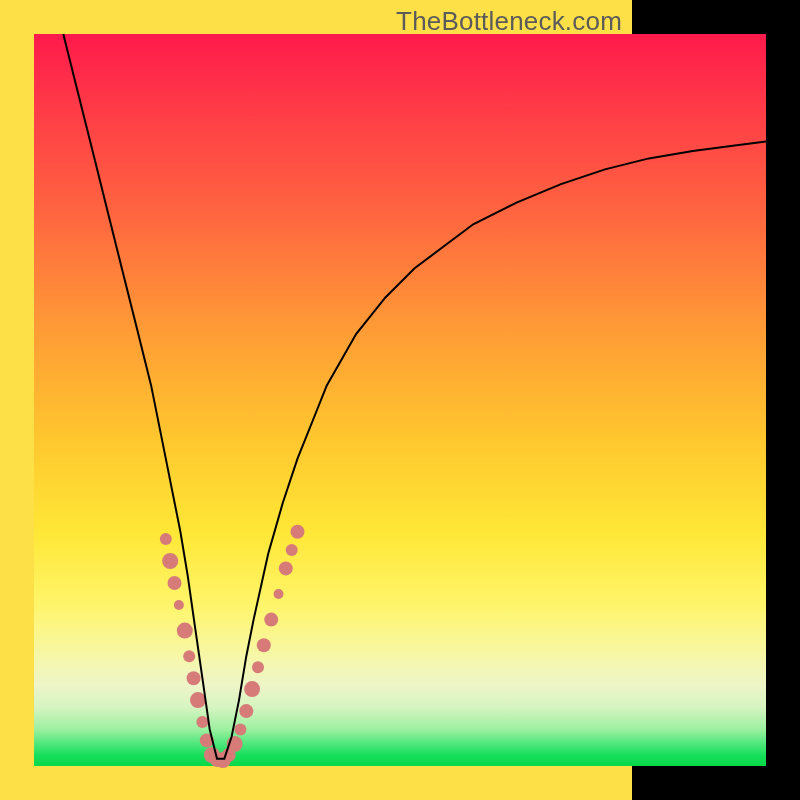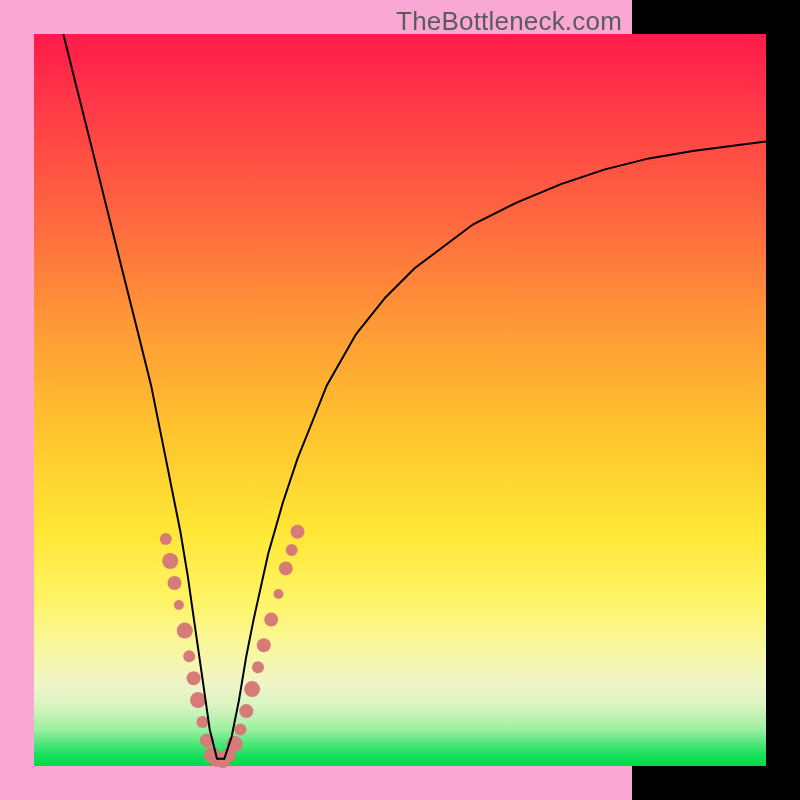--- a/index.html
+++ b/index.html
@@ -10,21 +10,21 @@
     overflow: hidden;
     background: #000;
     font-family: Arial, Helvetica, sans-serif;
   }
   .frame {
     position: absolute;
     left: 0;
     top: 0;
     width: 632px;
     height: 800px;
-    background: #f9a8d4;
+    background: #fde047;
   }
   .plot-area {
     position: absolute;
     left: 34px;
     top: 34px;
     width: 732px;
     height: 732px;
     
     background: linear-gradient(
       to bottom,

